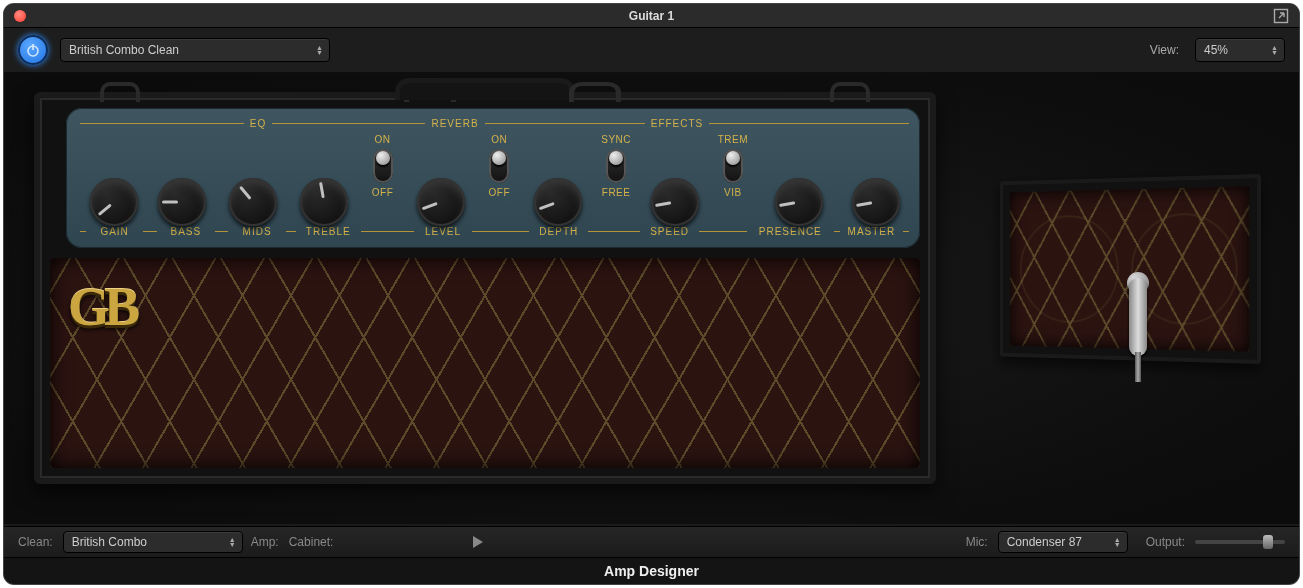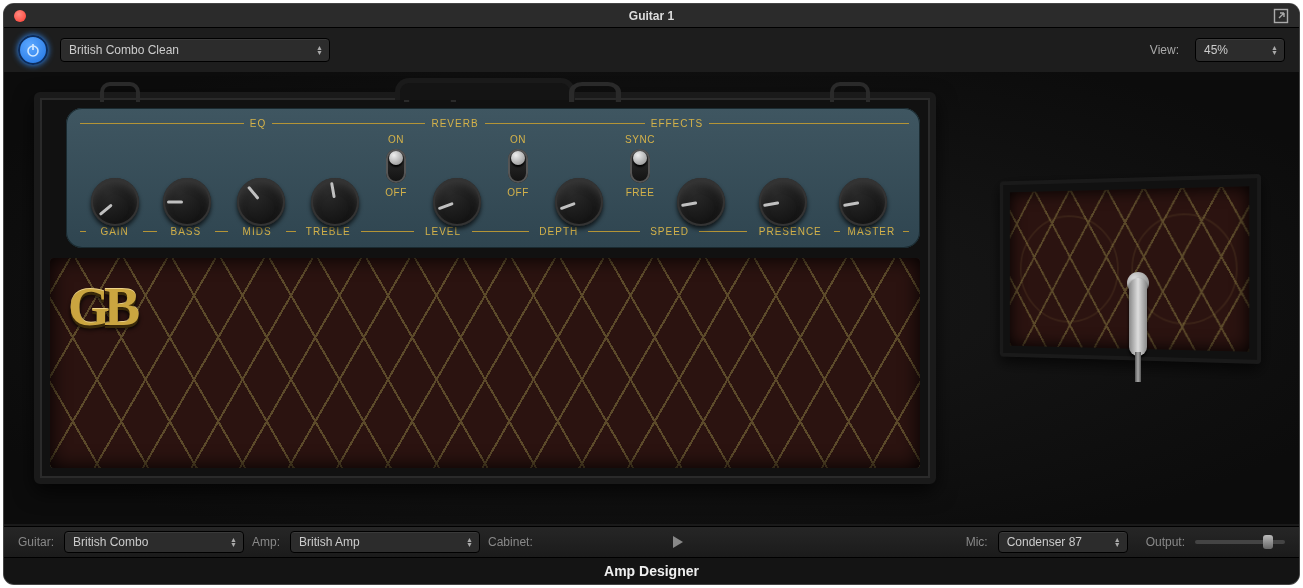--- a/index.html
+++ b/index.html
@@ -343,20 +343,25 @@
 
           <div class="switch-col" style="width:48px;">
             <span class="sw-lbl">SYNC</span>
             <div class="switch"></div>
             <span class="sw-lbl">FREE</span>
           </div>
           <div class="ctrl" style="width:74px;">
               <div class="knob" style="--rot:-100deg;"></div>
             </div>
 
+          <div class="switch-col" style="width:48px;">
+            <span class="sw-lbl">TREM</span>
+            <div class="switch"></div>
+            <span class="sw-lbl">VIB</span>
+          </div>
           <div class="ctrl" style="width:90px;">
               <div class="knob" style="--rot:-100deg;"></div>
             </div>
           <div class="ctrl" style="width:70px;">
               <div class="knob" style="--rot:-100deg;"></div>
             </div>
         </div>
 
         <div class="bottom-labels">
           <div class="gold-line" style="flex-basis:6px;flex-grow:0;"></div>
@@ -390,30 +395,26 @@
       <div class="cab-grill"></div>
     </div>
     <div class="mic" style="position:absolute;right:148px;top:200px;">
       <div class="mic-cap"></div>
       <div class="mic-body"></div>
       <div class="mic-stand"></div>
     </div>
   </div>
 
   <div class="bottombar">
-    <span class="lbl">Guitar:</span>
+    <span class="lbl">Clean:</span>
     <div class="select btm" style="width:180px">
       <span>British Combo</span>
       <span class="chev">▲<br>▼</span>
     </div>
     <span class="lbl">Amp:</span>
-    <div class="select btm" style="width:190px">
-      <span>British Amp</span>
-      <span class="chev">▲<br>▼</span>
-    </div>
     <span class="lbl">Cabinet:</span>
     <div class="play"></div>
     <div style="flex:1"></div>
     <span class="lbl">Mic:</span>
     <div class="select btm" style="width:130px">
       <span>Condenser 87</span>
       <span class="chev">▲<br>▼</span>
     </div>
     <span class="lbl" style="margin-left:10px">Output:</span>
     <div class="slider"></div>

